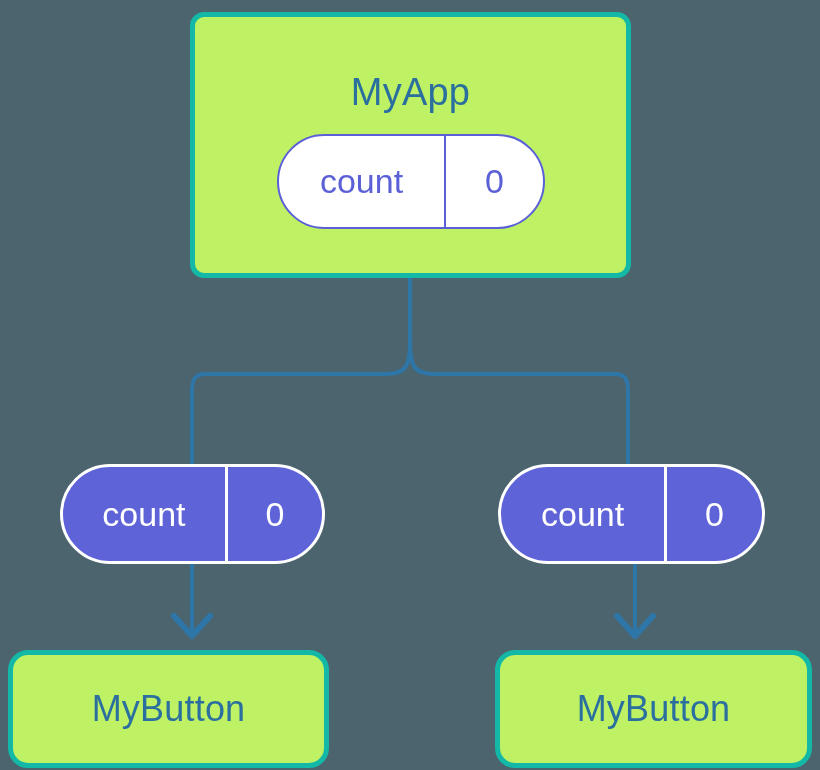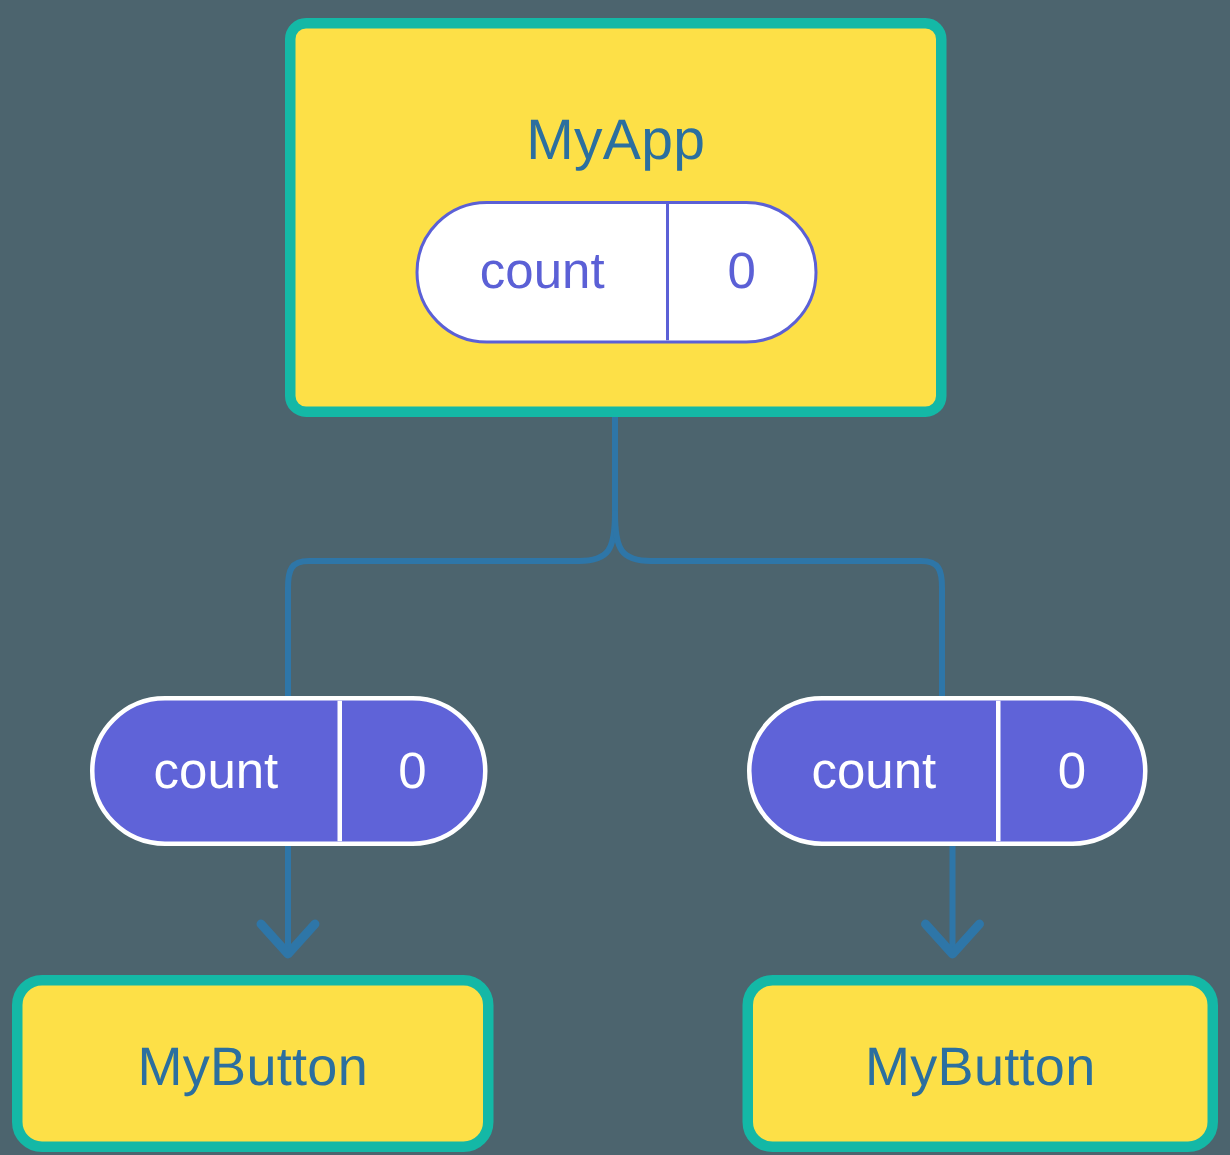--- a/index.html
+++ b/index.html
@@ -28,22 +28,22 @@
     width: 820px;
     height: 770px;
     z-index: 1;
     pointer-events: none;
   }
 
   
   .node-box {
     position: absolute;
     box-sizing: border-box;
-    background: #fde047;
-    border: 7px solid #14b8a6;
+    background: #bef264;
+    border: 5px solid #14b8a6;
     border-radius: 14px;
     z-index: 2;
   }
   .node-box .node-title {
     position: absolute;
     left: 0;
     width: 100%;
     text-align: center;
     color: #2b6f9f;
     font-weight: 400;

